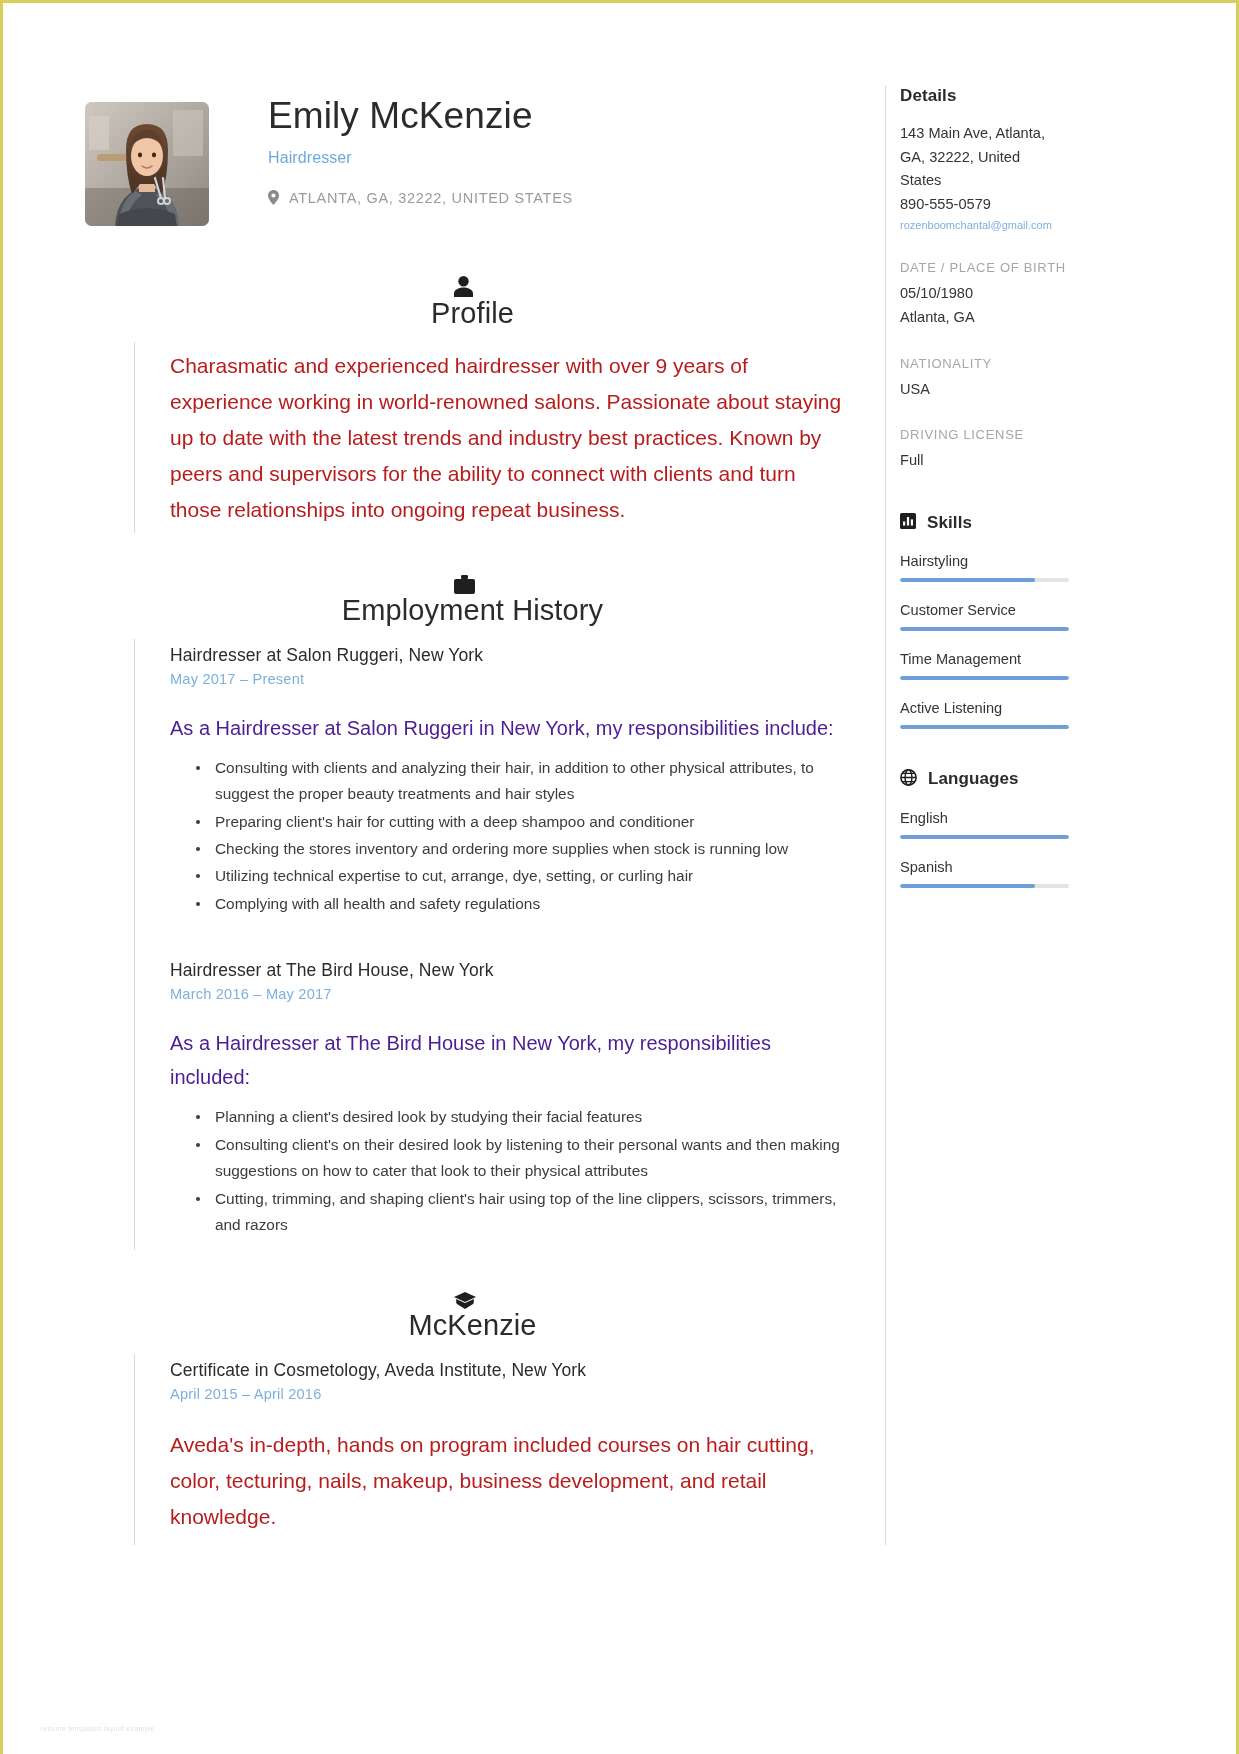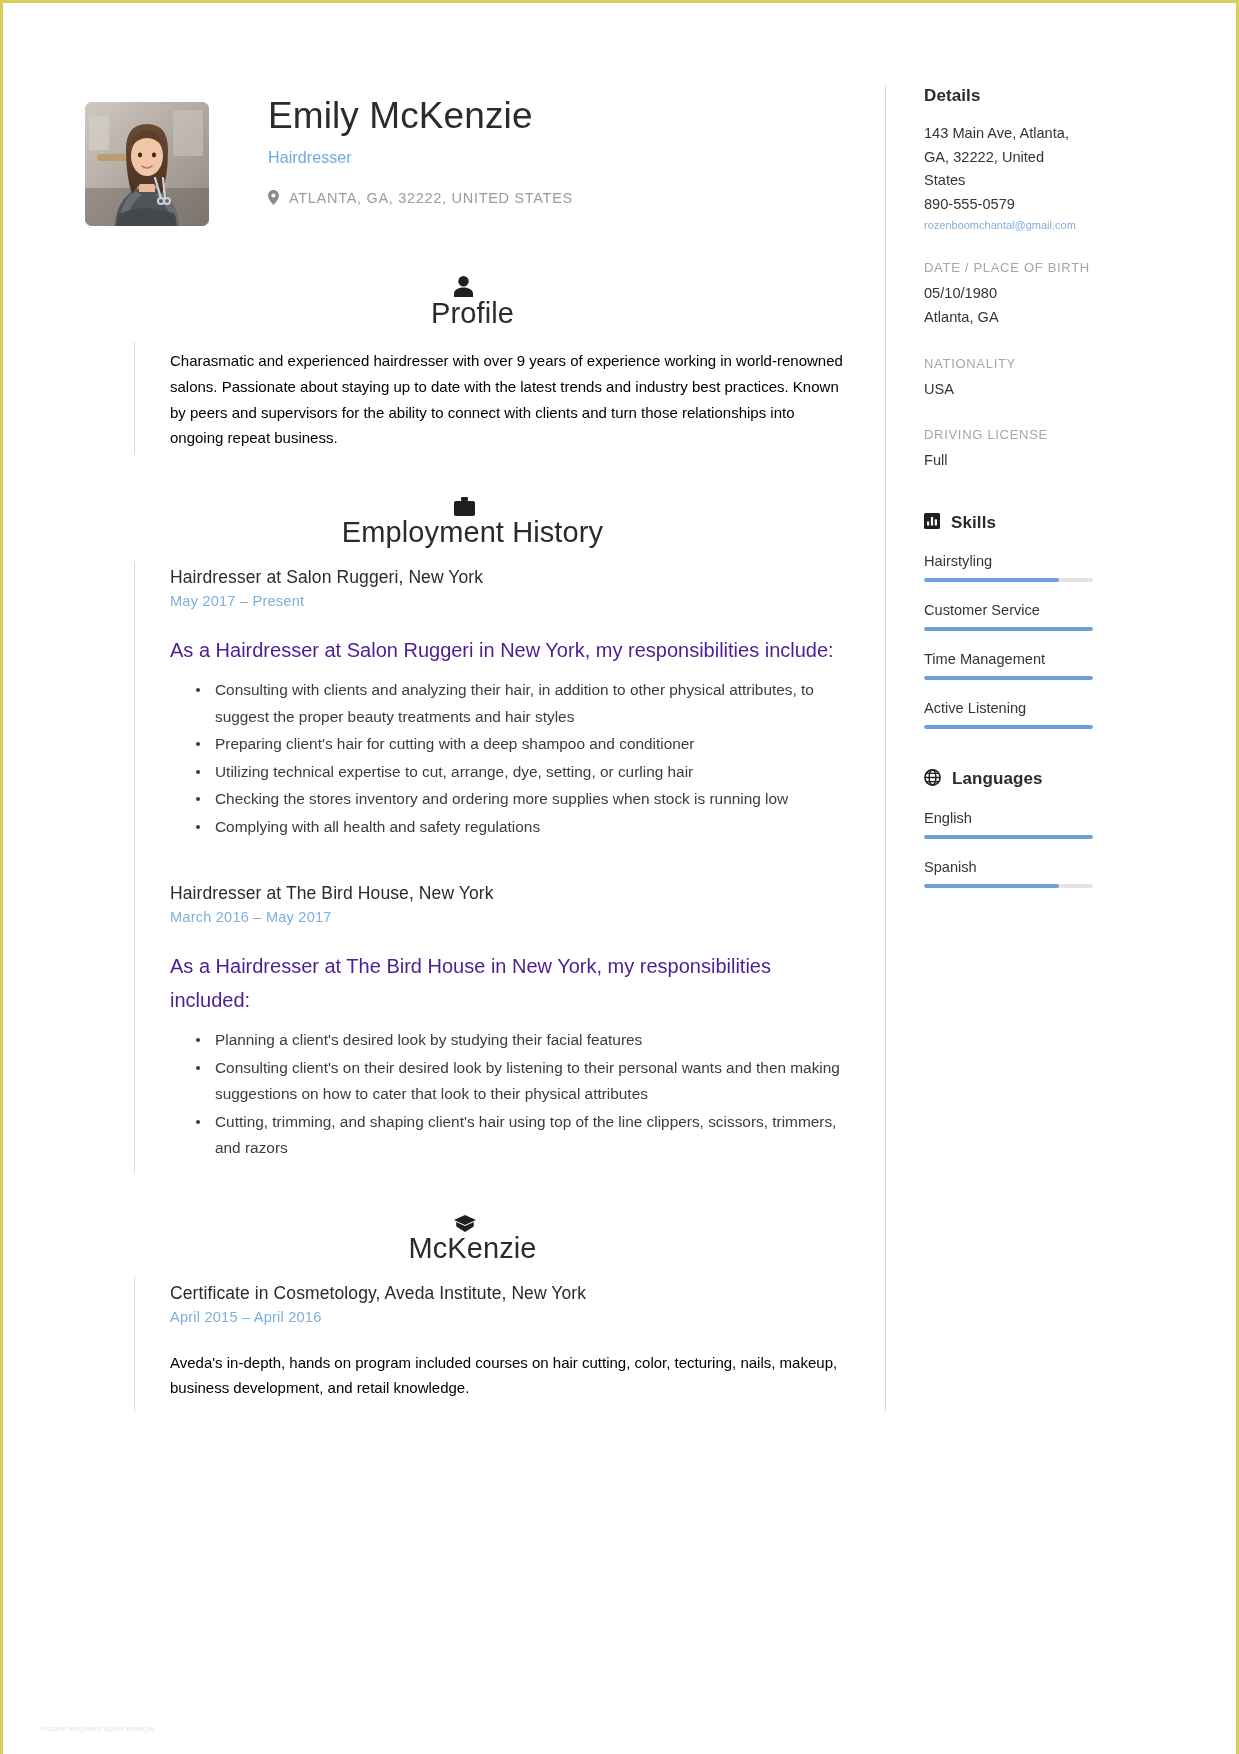--- a/index.html
+++ b/index.html
@@ -67,21 +67,21 @@
   }
   .pin-icon { margin-right: 10px; display: flex; align-items: center; }
 
   
   .cols { display: flex; margin-top: 8px; }
   .main-col { width: 760px; flex: 0 0 760px; }
   .side-col {
     flex: 1;
     margin-left: 40px;
     border-left: 1px solid #d9d9d9;
-    padding-left: 38px;
+    padding-left: 14px;
     margin-top: -148px;
   }
 
   
   .sec-head {
     display: flex;
     align-items: center;
     margin-top: 42px;
     margin-bottom: 12px;
     flex-direction: column;
@@ -101,23 +101,23 @@
     letter-spacing: .1px;
   }
   .sec-body {
     margin-left: 49px;
     border-left: 1px solid #dadada;
     padding-left: 35px;
     padding-top: 6px;
     padding-bottom: 4px;
   }
   .para {
-    font-size: 15px;
+    font-size: 21px;
     line-height: 1.72;
-    color: #000000;
+    color: #b91c1c;
     margin: 0;
   }
 
   
   .entry { padding-bottom: 6px; }
   .entry + .entry { margin-top: 36px; }
   .entry-title {
     font-size: 17.5px;
     color: #2b2b2b;
     letter-spacing: .1px;
@@ -325,22 +325,22 @@
           <div class="entry-title">Hairdresser at Salon Ruggeri, New York</div>
           <div class="entry-dates">
             <span>May 2017</span>
             <span>–</span>
             <span>Present</span>
           </div>
           <div class="entry-lead">As a Hairdresser at Salon Ruggeri in New York, my responsibilities include:</div>
           <ul class="bullets">
             <li>Consulting with clients and analyzing their hair, in addition to other physical attributes, to suggest the proper beauty treatments and hair styles</li>
             <li>Preparing client's hair for cutting with a deep shampoo and conditioner</li>
+            <li>Checking the stores inventory and ordering more supplies when stock is running low</li>
             <li>Utilizing technical expertise to cut, arrange, dye, setting, or curling hair</li>
-            <li>Checking the stores inventory and ordering more supplies when stock is running low</li>
             <li>Complying with all health and safety regulations</li>
           </ul>
         </div>
 
         <div class="entry">
           <div class="entry-title">Hairdresser at The Bird House, New York</div>
           <div class="entry-dates">
             <span>March 2016</span>
             <span>–</span>
             <span>May 2017</span>

